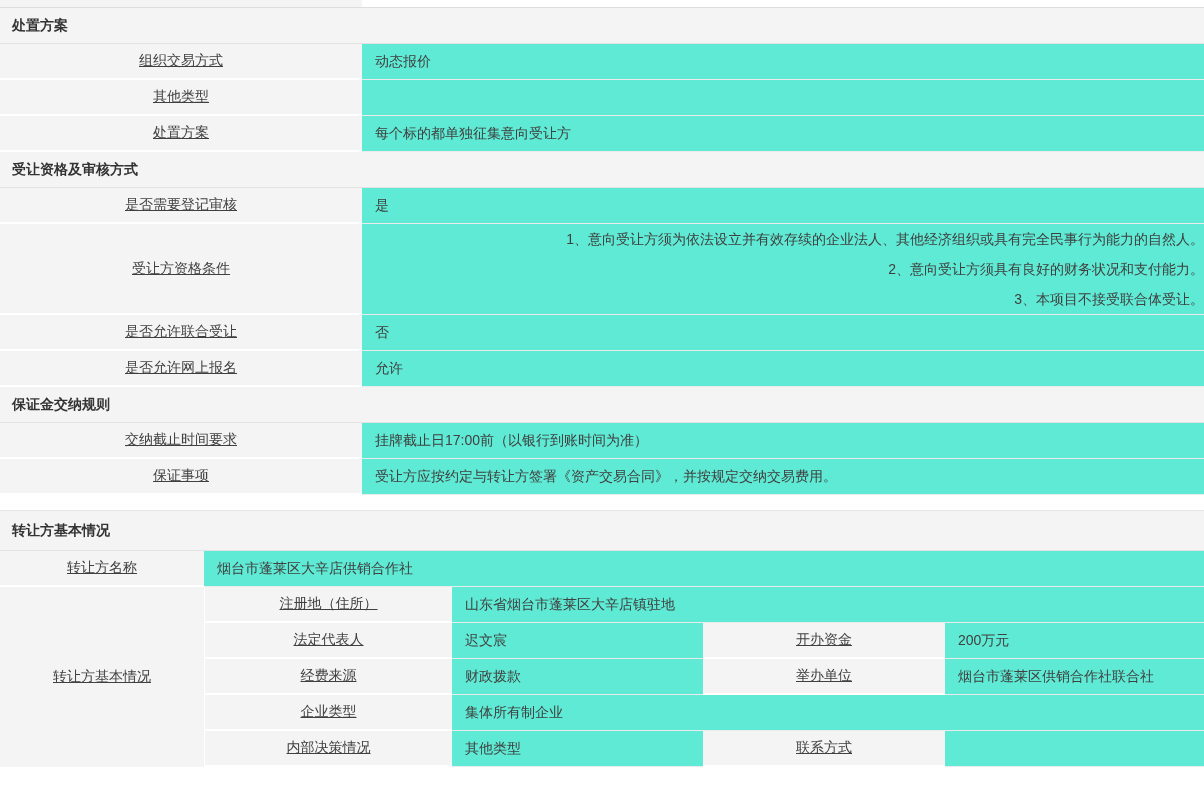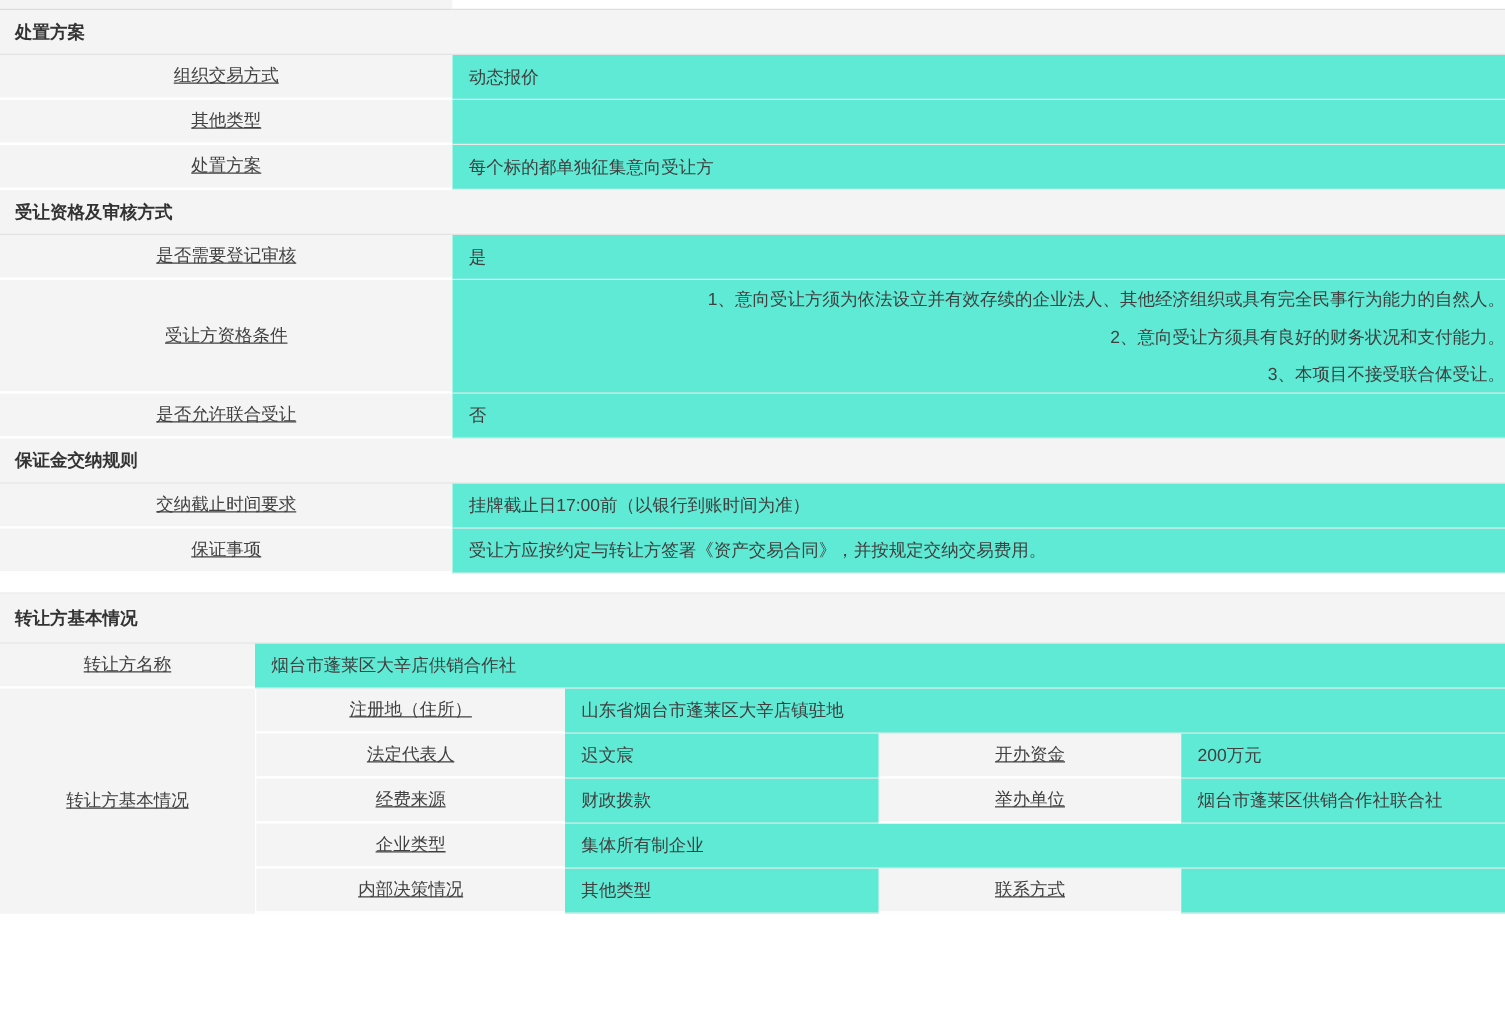--- a/index.html
+++ b/index.html
@@ -96,20 +96,24 @@
     <td class="val multi">
       <div class="line">1、意向受让方须为依法设立并有效存续的企业法人、其他经济组织或具有完全民事行为能力的自然人。</div>
       <div class="line">2、意向受让方须具有良好的财务状况和支付能力。</div>
       <div class="line">3、本项目不接受联合体受让。</div>
     </td>
   </tr>
   <tr>
     <td class="lbl">是否允许联合受让</td>
     <td class="val">否</td>
   </tr>
+  <tr>
+    <td class="lbl">是否允许网上报名</td>
+    <td class="val">允许</td>
+  </tr>
 
   <tr>
     <td class="sec" colspan="2">保证金交纳规则</td>
   </tr>
   <tr>
     <td class="lbl">交纳截止时间要求</td>
     <td class="val">挂牌截止日17:00前（以银行到账时间为准）</td>
   </tr>
   <tr>
     <td class="lbl">保证事项</td>

